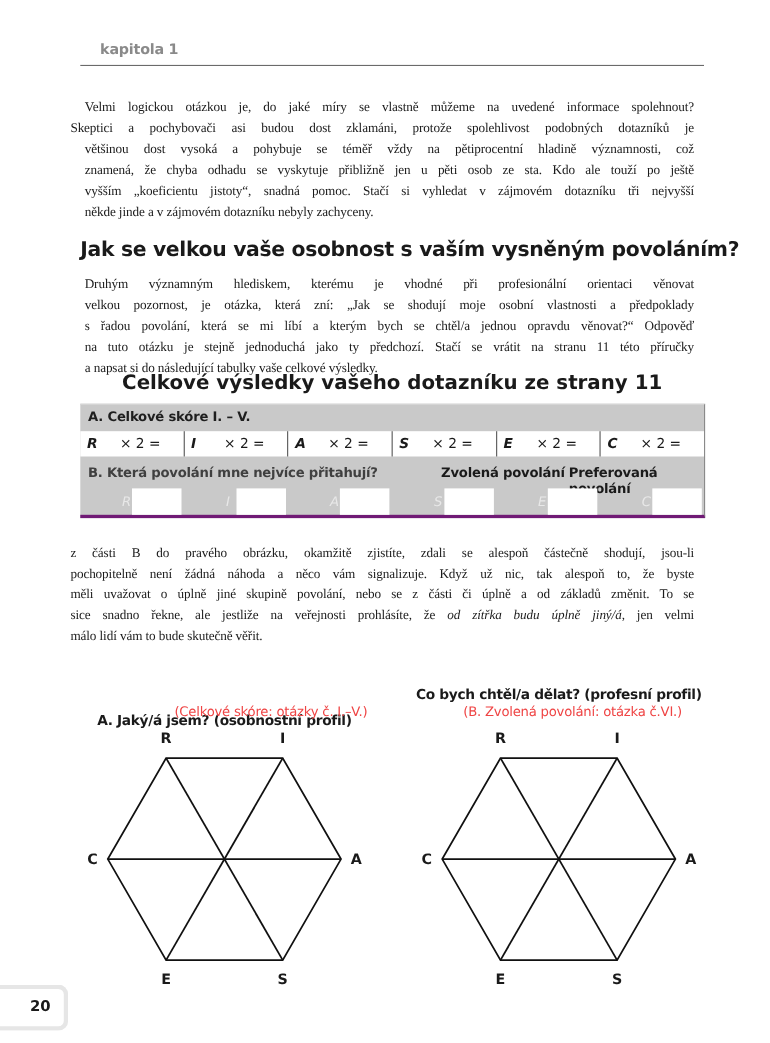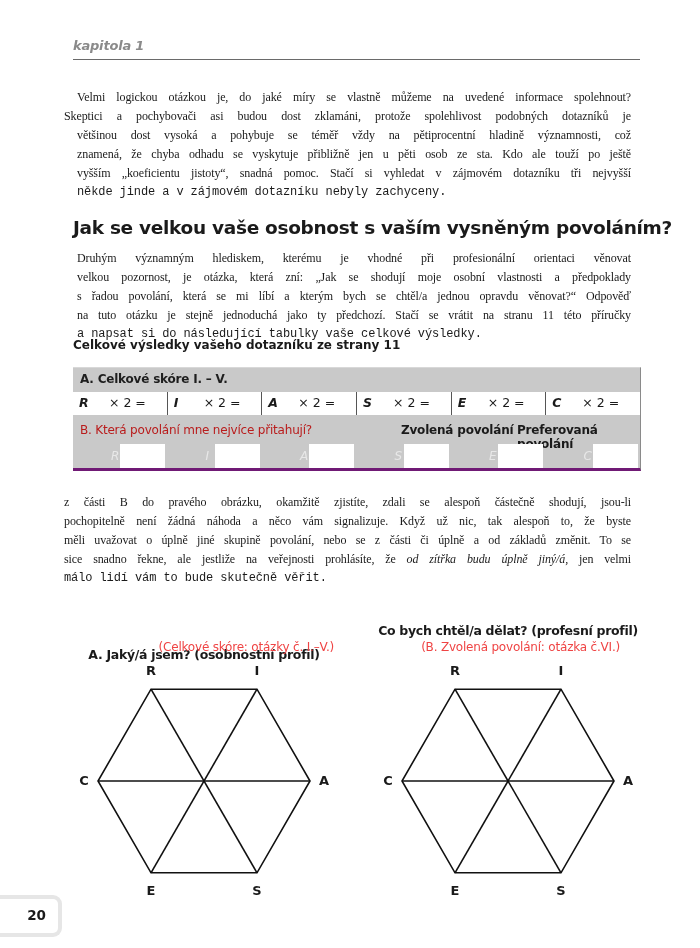--- a/index.html
+++ b/index.html
@@ -1,35 +1,35 @@
 <!DOCTYPE html>
 <html><head>
 <meta charset="utf-8">
 <style>
   html, body { margin: 0; padding: 0; background: #ffffff; }
   body { width: 700px; height: 948px; position: relative; overflow: hidden; color: #1a1a1a; }
   .sans { font-family: "DejaVu Sans", "Liberation Sans", sans-serif; }
   .serif { font-family: "Liberation Serif", "DejaVu Serif", serif; }
-  #chapter { position: absolute; left: 73px; top: 38px; font-size: 13px; font-weight: bold; color: #8a8a8a; letter-spacing: -0.2px; font-style: italic; }
+  #chapter { position: absolute; left: 91px; top: 38px; font-size: 13px; font-weight: bold; color: #8a8a8a; letter-spacing: -0.2px; }
   #chapter-rule { position: absolute; left: 73px; top: 59px; width: 567px; height: 0; border-top: 1.5px solid #6a6a6a; }
   .para { position: absolute; left: 60px; width: 567px; font-size: 12px; line-height: 19px; text-align: justify; text-indent: 13px; margin: 4px; letter-spacing: -0.1px; }
   .para .ln { display: block; text-align: justify; text-align-last: justify; white-space: nowrap; }
-  .para .ln.last { text-align-last: left; font-family: Liberation Mono, monospace; }
+  .para .ln.last { text-align-last: left; }
   #p1 { top: 84px; }
   #h2 { position: absolute; left: 73px; top: 217px; font-size: 18.5px; font-weight: bold; color: #1a1a1a; letter-spacing: -0.3px; margin: 0; }
   #p2 { top: 245px; }
-  #table-title { position: absolute; left: 73px; width: 567px; top: 338px; text-align: left; font-size: 12px; font-weight: bold; margin: 0; }
+  #table-title { position: absolute; left: 73px; width: 567px; top: 338px; text-align: center; font-size: 18px; font-weight: bold; margin: 0; }
   #tbl { position: absolute; left: 73px; top: 367px; width: 567px; height: 100px; background: #c9c9c9; border-right: 1px solid #8a8a8a; border-bottom: 3px solid #701a75; border-top: 1px solid #d8d8d8; }
   #tbl .a-head { position: absolute; left: 7px; top: 4px; font-size: 12px; font-weight: bold; color: #1e1e1e; letter-spacing: -0.2px; }
   #tbl .score-row { position: absolute; left: 0; top: 24px; width: 567px; height: 23px; display: flex; background: #fff; }
   #tbl .score-cell { flex: 1; position: relative; border-right: 1px solid #555; height: 23px; font-size: 12.5px; font-style: italic; }
   #tbl .score-cell:last-child { border-right: none; }
   #tbl .score-cell .letter { position: absolute; left: 6px; top: 3px; font-weight: bold; }
   #tbl .score-cell .mult { position: absolute; left: 36px; top: 3px; font-style: normal; }
-  #tbl .b-head { position: absolute; left: 7px; top: 55px; font-size: 12px; font-weight: normal; color: #b91c1c; letter-spacing: -0.2px; }
+  #tbl .b-head { position: absolute; left: 7px; top: 55px; font-size: 12px; font-weight: bold; color: #404040; letter-spacing: -0.2px; }
   #tbl .b-col1 { position: absolute; left: 328px; top: 55px; font-size: 12px; font-weight: bold; letter-spacing: -0.2px; }
   #tbl .b-col2 { position: absolute; left: 444px; top: 55px; font-size: 12px; font-weight: bold; letter-spacing: -0.2px; }
   #tbl .b-row { position: absolute; left: 0; top: 76px; width: 567px; height: 24px; display: flex; }
   #tbl .b-cell { flex: 1; position: relative; height: 24px; }
   #tbl .b-cell .ghost { position: absolute; left: 38px; top: 5px; font-size: 12px; font-style: italic; color: #e8e8e8; }
   #tbl .b-cell .box { position: absolute; left: 47px; top: 0; width: 45px; height: 24px; background: #fff; border: none; padding: 0; }
   #p3 { top: 489px; }
   .fig-title { position: absolute; text-align: center; font-size: 12.5px; font-weight: bold; width: 260px; letter-spacing: -0.3px; margin: 0; }
   .fig-sub { position: absolute; text-align: right; font-size: 12px; width: 260px; color: #ef4444; letter-spacing: -0.2px; margin: 0; }
   #figA-title { left: 74px; top: 647px; }

